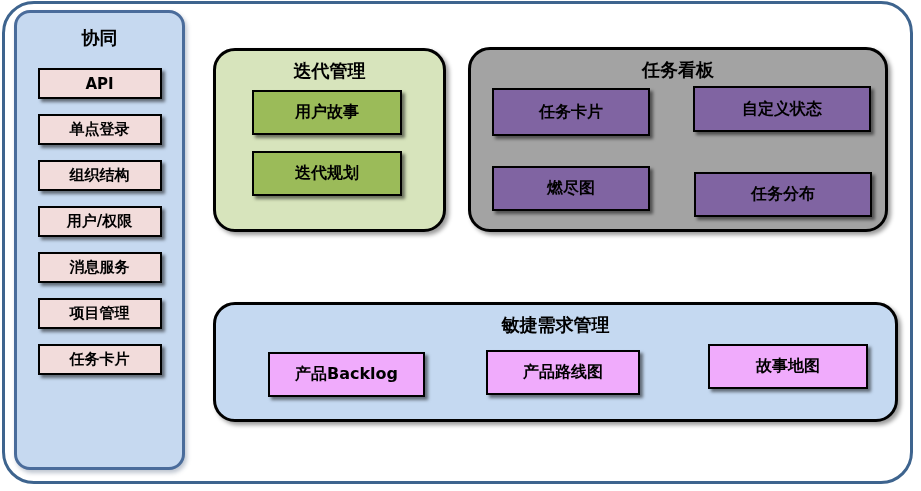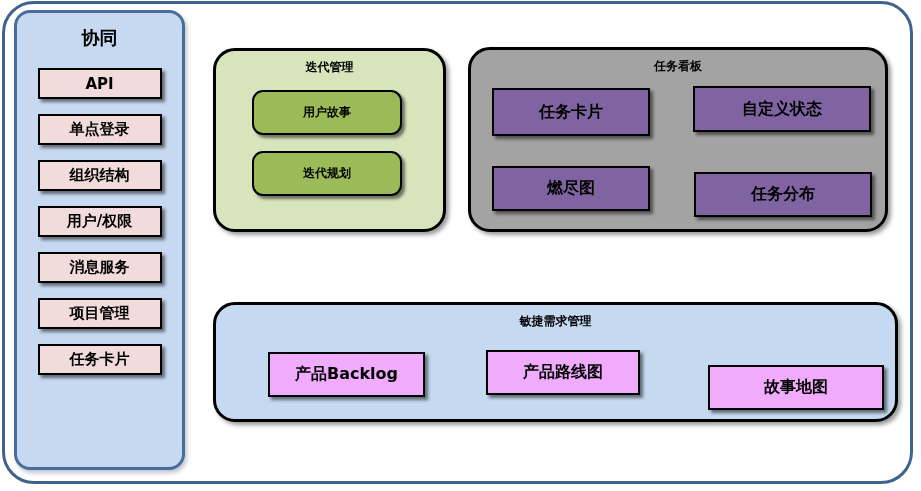--- a/index.html
+++ b/index.html
@@ -26,30 +26,30 @@
     display:flex;flex-direction:column;align-items:center;gap:15px;
   }
   
   .chip{
     box-sizing:border-box;border:2px solid #000;font-weight:bold;
     display:flex;align-items:center;justify-content:center;
     box-shadow:3px 3px 3px rgba(0,0,0,0.5);
     white-space:nowrap;
   }
   .chip.pink{background:#F2DCDB;width:124px;height:31px;font-size:15px;flex:0 0 auto;}
-  .chip.green{background:#9BBB59;font-size:12px;border-radius:11px;}
+  .chip.green{background:#9BBB59;font-size:16px;}
   .chip.purple{background:#8064A2;font-size:16px;}
   .chip.blue{background:#f0abfc;font-size:16px;}
   
   .group{
     position:absolute;border:3px solid #000;border-radius:22px;
     box-sizing:border-box;box-shadow:3px 3px 4px rgba(0,0,0,0.4);
   }
   .group-title{
-    text-align:center;font-weight:bold;font-size:12px;margin-top:8px;
+    text-align:center;font-weight:bold;font-size:18px;margin-top:8px;
   }
   .group-iteration{left:213px;top:48px;width:233px;height:184px;background:#D7E4BC;}
   .group-taskboard{left:468px;top:47px;width:420px;height:185px;background:#a3a3a3;}
   .group-requirements{left:213px;top:302px;width:685px;height:120px;background:#C5D9F1;}
   .abs{position:absolute;}
 </style>
 </head>
 <body>
 
 <div class="outer-frame"></div>
@@ -78,14 +78,14 @@
   <div class="chip purple abs" style="left:21px;top:38px;width:158px;height:48px;">任务卡片</div>
   <div class="chip purple abs" style="left:21px;top:116px;width:158px;height:45px;">燃尽图</div>
   <div class="chip purple abs" style="left:222px;top:36px;width:178px;height:46px;">自定义状态</div>
   <div class="chip purple abs" style="left:223px;top:122px;width:178px;height:45px;">任务分布</div>
 </div>
 
 <div class="group group-requirements">
   <div class="group-title">敏捷需求管理</div>
   <div class="chip blue abs" style="left:52px;top:47px;width:157px;height:45px;">产品Backlog</div>
   <div class="chip blue abs" style="left:270px;top:45px;width:154px;height:45px;">产品路线图</div>
-  <div class="chip blue abs" style="left:492px;top:60px;width:176px;height:45px;">故事地图</div>
+  <div class="chip blue abs" style="left:492px;top:39px;width:160px;height:45px;">故事地图</div>
 </div>
 
 </body></html>

